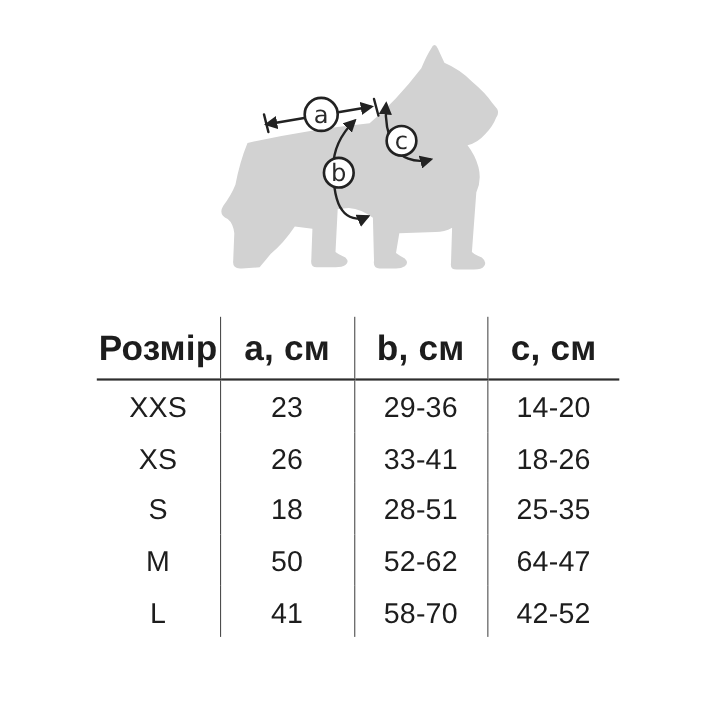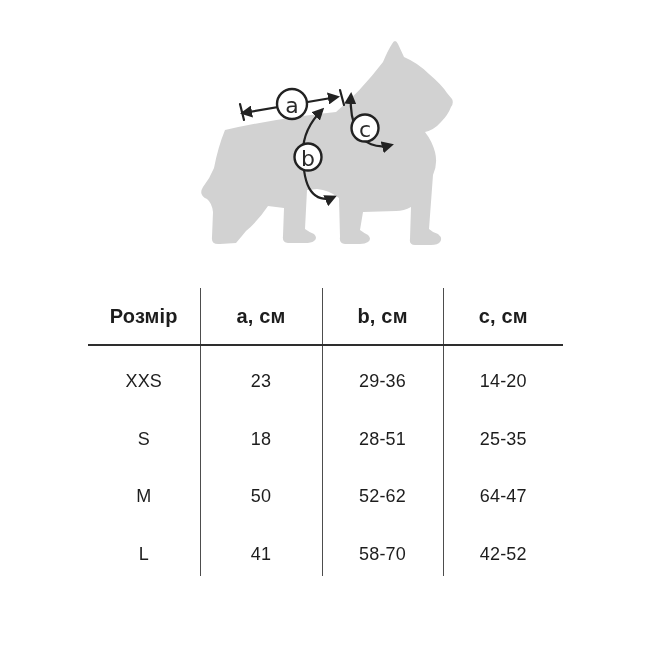--- a/index.html
+++ b/index.html
@@ -22,25 +22,25 @@
   table.size-table {
     position:absolute; left:88px; top:288px; width:475px;
     border-collapse:collapse; table-layout:fixed;
     color:#1d1d1d;
   }
   table.size-table th, table.size-table td {
     text-align:center; vertical-align:middle; padding:0;
     letter-spacing:0.2px; white-space:nowrap;
   }
   table.size-table th {
-    font-size:20px; font-weight:bold; height:56px;
+    font-size:32px; font-weight:bold; height:56px;
     border-bottom:2px solid #2e2e2e;
   }
   table.size-table td {
-    font-size:18px; height:43.6px; padding-top:14px;
+    font-size:26px; height:43.6px; padding-top:3px;
   }
   .vr { border-right:1.4px solid #4d4d4d; }
 </style>
 </head>
 <body>
 
 <div class="canvas">
 
   <svg class="diagram" width="650" height="650" viewBox="0 0 650 650">
     <defs>
@@ -109,20 +109,26 @@
       </tr>
     </thead>
     <tbody>
       <tr>
         <td class="vr">XXS</td>
         <td class="vr">23</td>
         <td class="vr">29-36</td>
         <td>14-20</td>
       </tr>
       <tr>
+        <td class="vr">XS</td>
+        <td class="vr">26</td>
+        <td class="vr">33-41</td>
+        <td>18-26</td>
+      </tr>
+      <tr>
         <td class="vr">S</td>
         <td class="vr">18</td>
         <td class="vr">28-51</td>
         <td>25-35</td>
       </tr>
       <tr>
         <td class="vr">M</td>
         <td class="vr">50</td>
         <td class="vr">52-62</td>
         <td>64-47</td>

